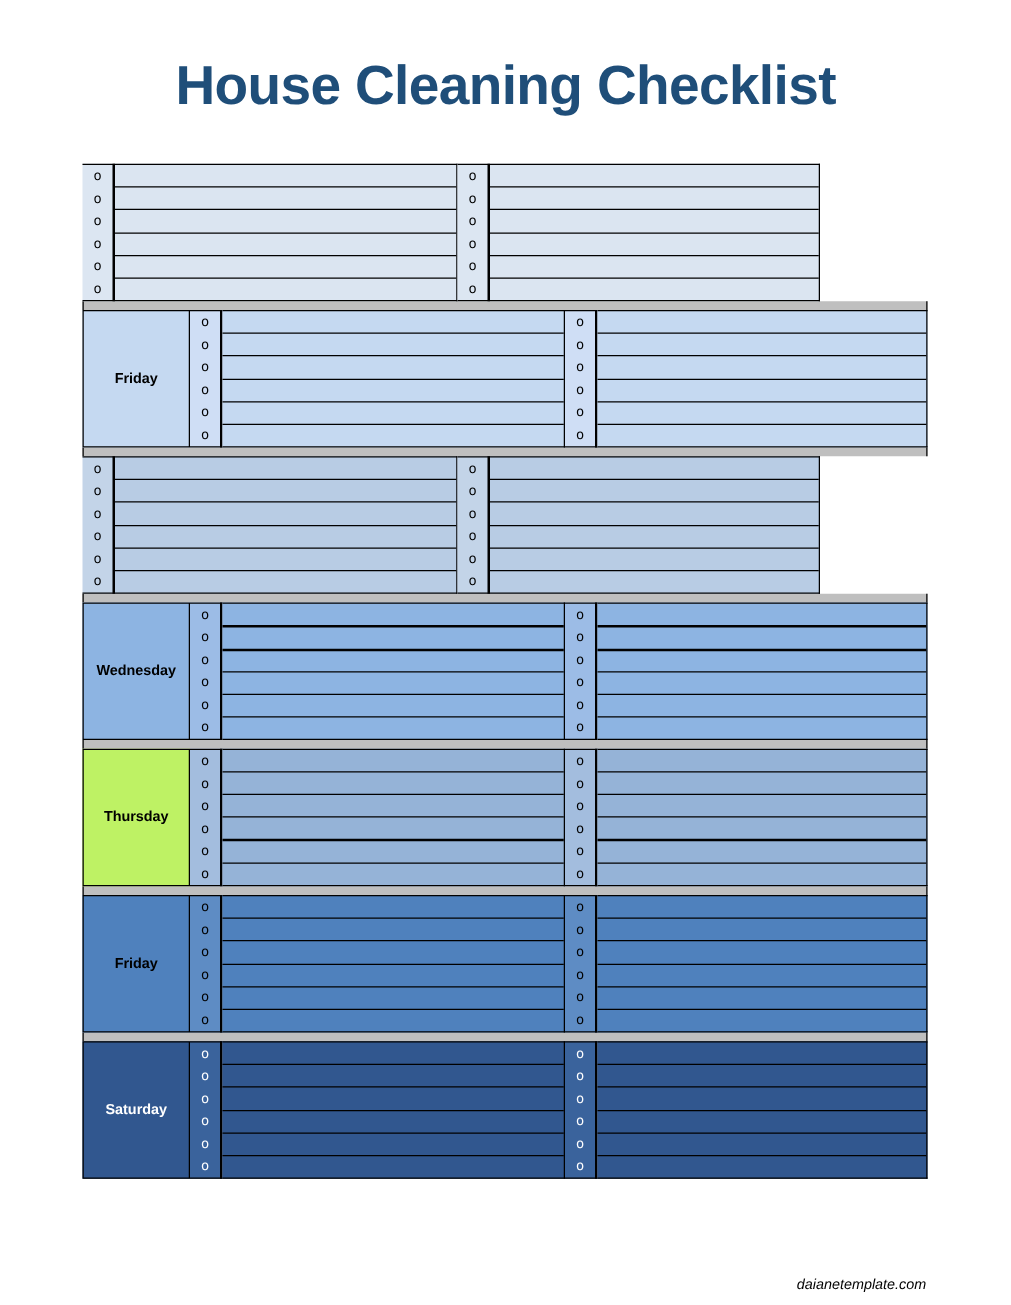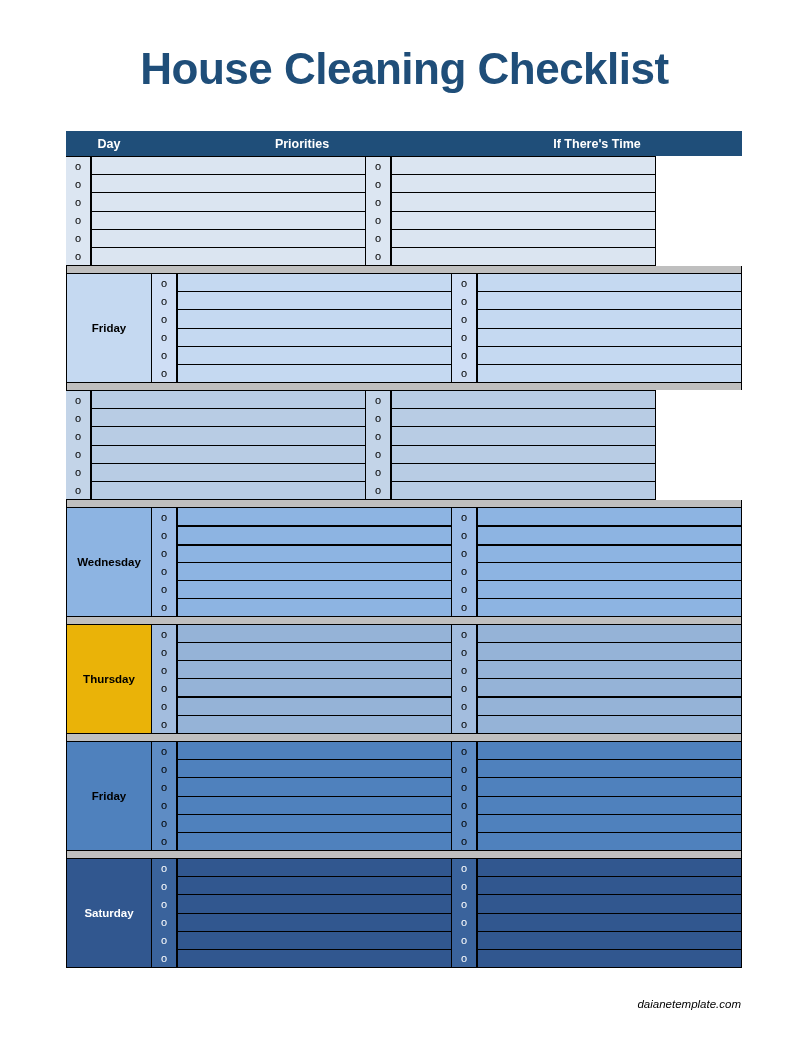--- a/index.html
+++ b/index.html
@@ -127,42 +127,37 @@
     border-left: 1px solid #000;
     border-right: 1px solid #000;
     box-sizing: border-box;
   }
 
   
 
   .footer {
     position: absolute;
     right: 68px;
-    top: 998px;
+    top: 1022px;
     font-size: 11.5px;
     font-style: italic;
     color: #000000;
     font-family: "Liberation Sans", sans-serif;
     margin-left: 41px;
   }
 </style>
 </head>
 <body>
 
 <div class="page">
 
   <div class="title">House Cleaning Checklist</div>
 
   <div class="table">
 
-    <div class="hdr">
-      <div class="hcell h-day">Day</div>
-      <div class="hcell h-pri">Priorities</div>
-      <div class="hcell h-time">If There's Time</div>
-    </div>
 
     <div id="day-blocks">
         <div class="dayblock" style="height: 110px;">
           <div class="col-marks" style="background: rgb(220, 230, 242);">
             <div class="mark" style="color: rgb(0, 0, 0);">o</div>
             <div class="mark" style="color: rgb(0, 0, 0);">o</div>
             <div class="mark" style="color: rgb(0, 0, 0);">o</div>
             <div class="mark" style="color: rgb(0, 0, 0);">o</div>
             <div class="mark" style="color: rgb(0, 0, 0);">o</div>
             <div class="mark" style="color: rgb(0, 0, 0);">o</div>
@@ -294,21 +289,21 @@
             <div class="line thick"></div>
             <div class="line thick"></div>
             <div class="line"></div>
             <div class="line"></div>
             <div class="line"></div>
             <div class="line"></div>
           </div>
         </div>
         <div class="sep" style="background: rgb(191, 191, 191);"></div>
         <div class="dayblock" style="height: 110px;">
-          <div class="col-day" style="background: #eab308; color: rgb(0, 0, 0);">Thursday</div>
+          <div class="col-day" style="background: #bef264; color: rgb(0, 0, 0);">Thursday</div>
           <div class="col-marks" style="background: rgb(163, 189, 222);">
             <div class="mark" style="color: rgb(0, 0, 0);">o</div>
             <div class="mark" style="color: rgb(0, 0, 0);">o</div>
             <div class="mark" style="color: rgb(0, 0, 0);">o</div>
             <div class="mark" style="color: rgb(0, 0, 0);">o</div>
             <div class="mark" style="color: rgb(0, 0, 0);">o</div>
             <div class="mark" style="color: rgb(0, 0, 0);">o</div>
           </div>
           <div class="col-lines pri" style="background: rgb(149, 179, 215);">
             <div class="line"></div>

